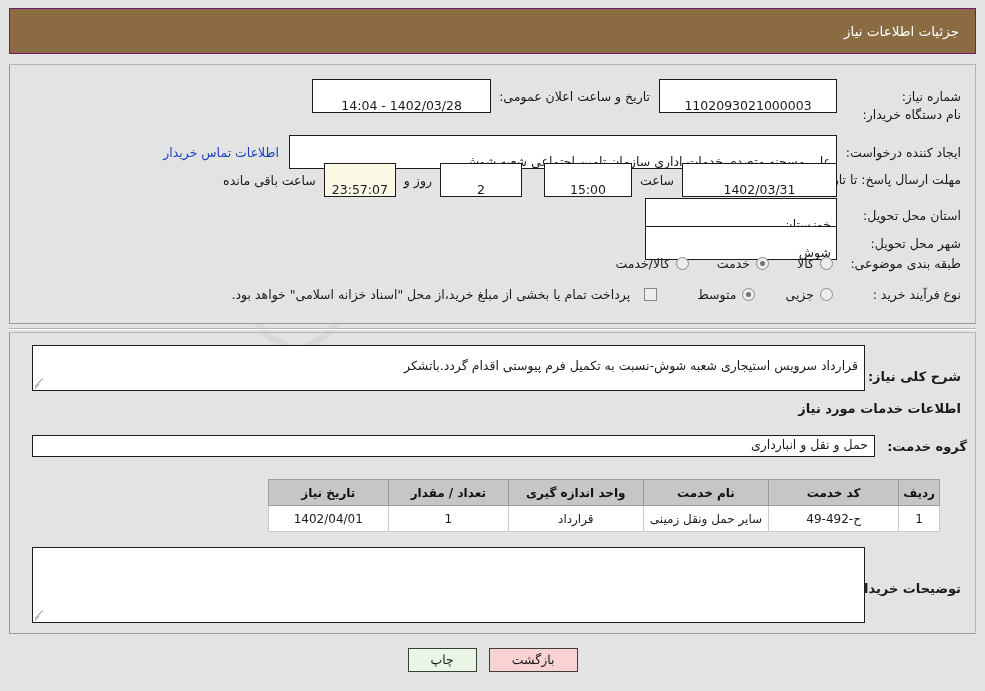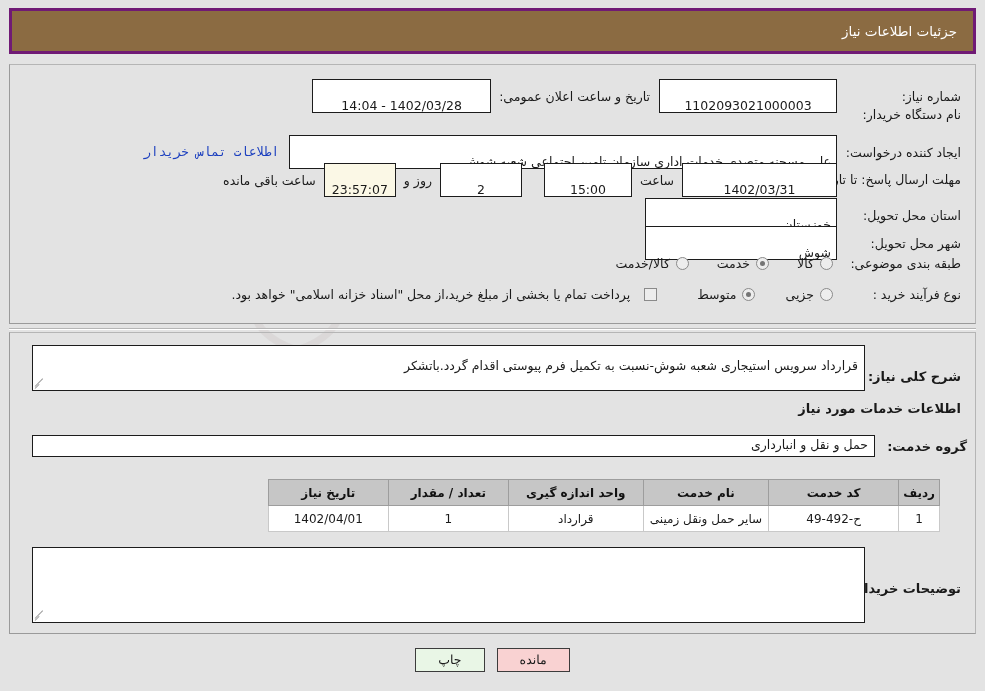--- a/index.html
+++ b/index.html
@@ -17,21 +17,21 @@
     width: 985px; height: 691px;
     background: #e3e3e3;
   }
 
   
   .header-bar {
     position: absolute;
     top: 8px; right: 9px; left: 9px;
     height: 46px;
     background: #8b6b42;
-    border: 3px solid #701a75;
+    border: 1px solid #701a75;
     display: flex;
     align-items: center;
     justify-content: flex-start;
     padding: 0 16px;
   }
   .header-title {
     color: #ffffff;
     font-size: 13.5px;
     letter-spacing: 0.2px;
   }
@@ -260,21 +260,21 @@
       <span class="fld" style="width:179px; margin-right:8px;">1402/03/28 - 14:04</span>
     </div>
 
     <div class="row" style="top:42px; right:14px; left:14px;">
       <span class="lbl" style="width:118px; flex:0 0 auto;">نام دستگاه خریدار:</span>
     </div>
 
     <div class="row" style="top:70px; right:14px;">
       <span class="lbl" style="width:118px; flex:0 0 auto;">ایجاد کننده درخواست:</span>
       <span class="fld right" style="width:548px; margin-right:6px;">علی مسحنه متصدی خدمات اداری سازمان تامین اجتماعی شعبه شوش</span>
-      <span class="link" style="margin-right:10px;font-family:Liberation Mono, monospace;">اطلاعات تماس خریدار</span>
+      <span class="link" style="margin-right:10px;">اطلاعات تماس خریدار</span>
     </div>
 
     <div class="row" style="top:98px; right:14px;">
       <span class="lbl lbl-2line" style="width:118px; flex:0 0 auto;">مهلت ارسال پاسخ: تا تاریخ:</span>
       <span class="fld" style="width:155px; margin-right:6px;">1402/03/31</span>
       <span class="plain-txt" style="margin-right:8px;">ساعت</span>
       <span class="fld" style="width:88px; margin-right:8px;">15:00</span>
       <span class="fld" style="width:82px; margin-right:22px;">2</span>
       <span class="plain-txt" style="margin-right:8px;">روز و</span>
       <span class="fld countdown" style="width:72px; margin-right:8px;">23:57:07</span>
@@ -377,17 +377,17 @@
         <td>ح-492-49</td>
         <td>سایر حمل ونقل زمینی</td>
         <td>قرارداد</td>
         <td>1</td>
         <td>1402/04/01</td>
       </tr>
     </tbody>
   </table>
 
   <div class="btn-bar">
-    <button class="btn btn-back">مانده</button>
+    <button class="btn btn-back">بازگشت</button>
     <button class="btn btn-print">چاپ</button>
   </div>
 
 </div>
 
 </body></html>

